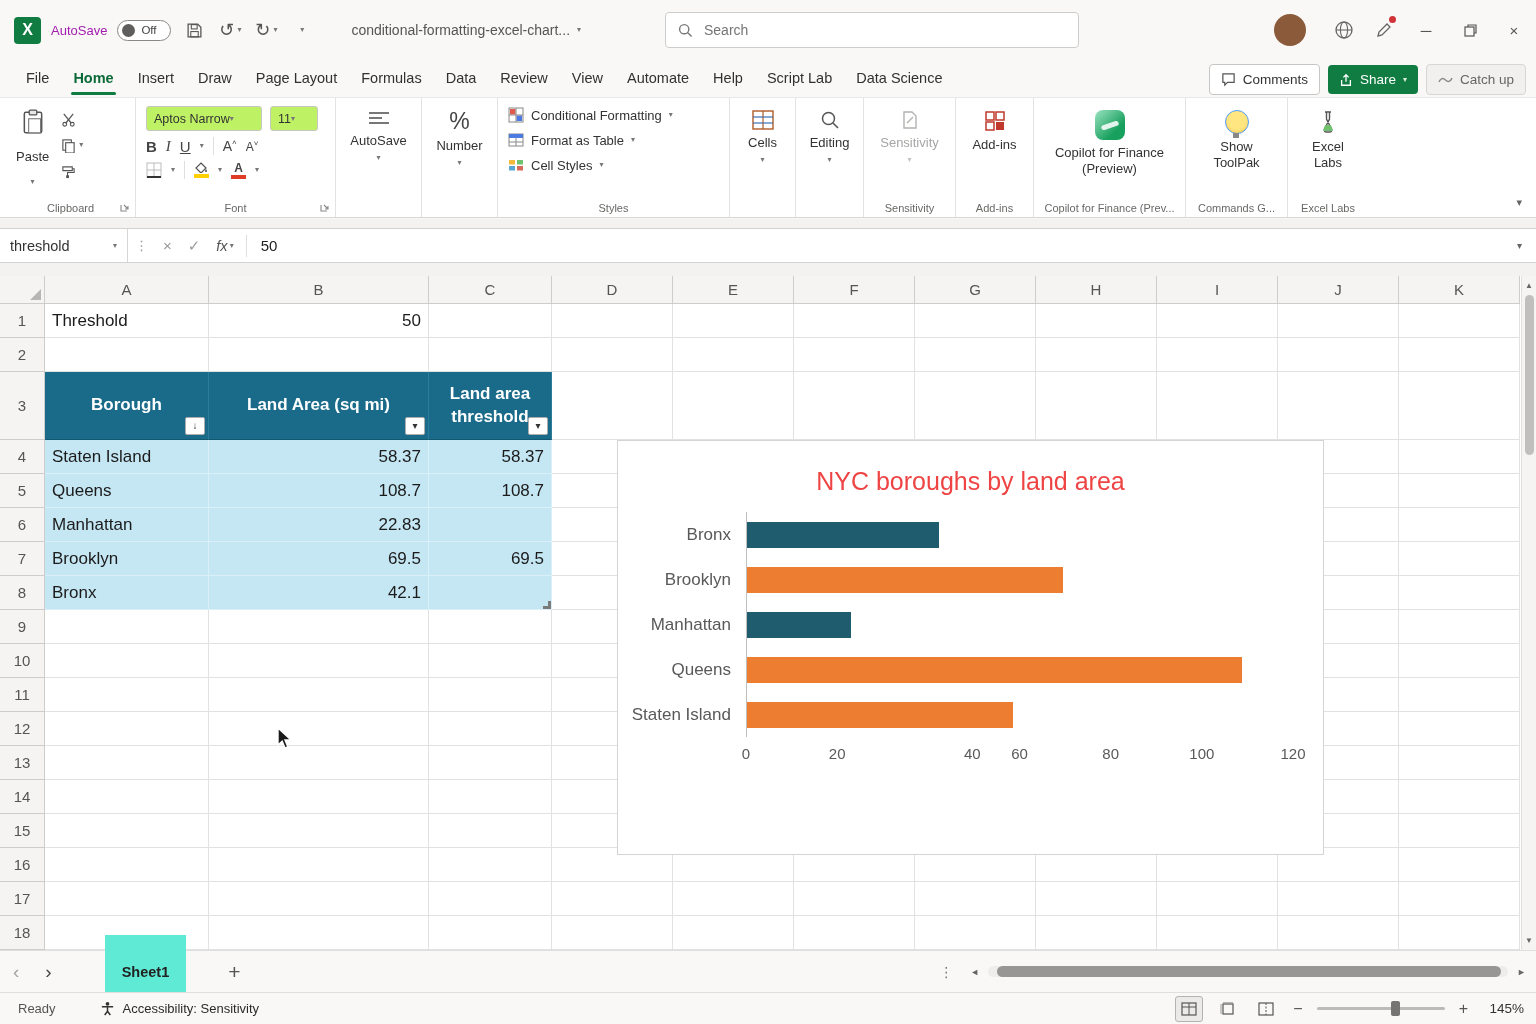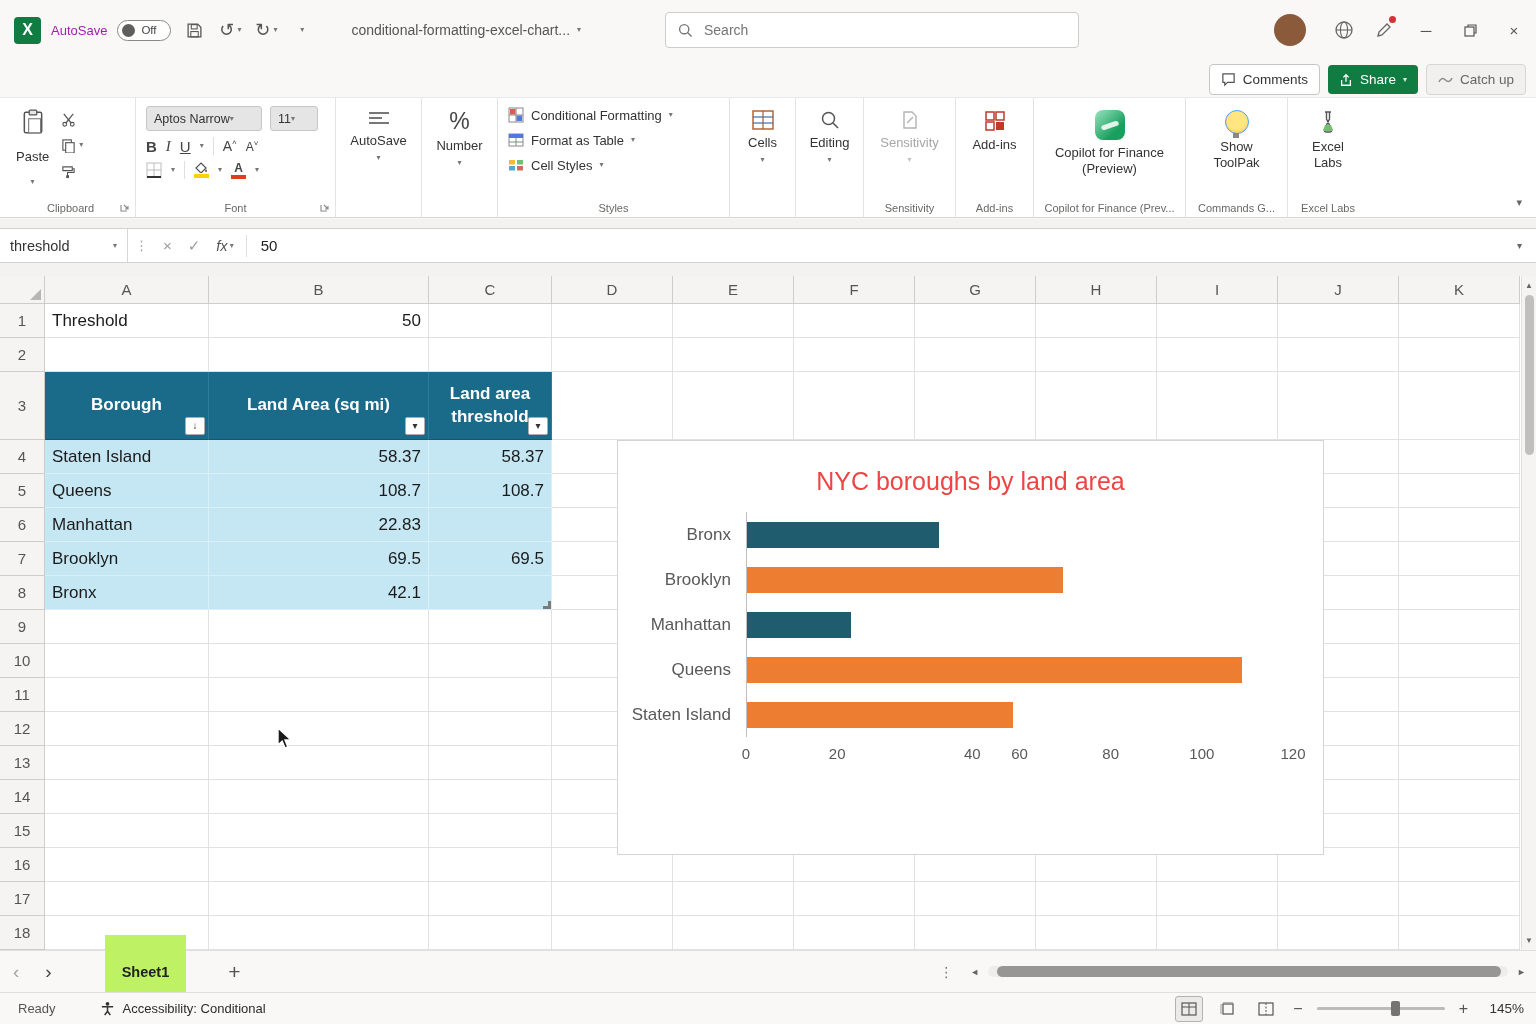--- a/index.html
+++ b/index.html
@@ -42,21 +42,21 @@
   .rgroup{position:relative;height:100%;border-right:1px solid #e5e3e1;flex:0 0 auto;box-sizing:border-box;}
   .rgroup-label{position:absolute;bottom:3px;left:0;right:0;text-align:center;font-size:11px;color:#6a6865;white-space:nowrap;overflow:hidden;}
   .launcher{position:absolute;bottom:5px;right:5px;}
   .bigbtn{display:flex;flex-direction:column;align-items:center;justify-content:flex-start;padding-top:12px;gap:5px;height:100%;font-size:13px;color:#333;box-sizing:border-box;text-align:center;line-height:1.2;}
   .clip-row{display:flex;padding:8px 6px 0 10px;gap:12px;}
   .paste-btn{display:flex;flex-direction:column;align-items:center;gap:14px;font-size:13px;color:#333;padding-top:3px;}
   .clip-mini{display:flex;flex-direction:column;gap:8px;padding-top:4px;}
   .mini-ico{display:flex;align-items:center;gap:3px;color:#555;font-size:14px;height:18px;}
   .font-grid{display:flex;flex-direction:column;padding:8px 8px 0 10px;gap:6px;}
   .fnt-row1{display:flex;gap:8px;}
-  .selbox{border:1px solid #c8c6c4;border-radius:3px;height:25px;display:flex;align-items:center;justify-content:flex-start;padding:0 7px;font-size:12.5px;color:#333;box-sizing:border-box;background:#e5e5e5;}
+  .selbox{border:1px solid #c8c6c4;border-radius:3px;height:25px;display:flex;align-items:center;justify-content:flex-start;padding:0 7px;font-size:12.5px;color:#333;box-sizing:border-box;background:#bef264;}
   .fnt-row2,.fnt-row3{display:flex;align-items:center;gap:9px;color:#444;}
   .fmt-b{font-weight:700;font-size:15px;}
   .fmt-i{font-style:italic;font-family:"Liberation Serif",serif;font-size:15px;}
   .fmt-u{text-decoration:underline;font-size:15px;}
   .vdiv{width:1px;height:18px;background:#e1dfdd;}
   .colorbar{display:flex;flex-direction:column;align-items:center;line-height:1;gap:1px;}
   .bar-y{width:15px;height:4px;background:#ffd100;}
   .bar-r{width:15px;height:4px;background:#e03b24;}
   .styles-col{display:flex;flex-direction:column;padding:9px 6px 0 10px;gap:9px;}
   .style-item{display:flex;align-items:center;gap:7px;font-size:13px;color:#333;}
@@ -105,21 +105,21 @@
   .c-bar{height:26px;}
   .chart-xaxis{position:relative;height:28px;margin-left:128px;margin-right:30px;font-size:15px;color:#595959;}
   .c-tick{position:absolute;transform:translateX(-50%);top:8px;}
   .chart-xlabel{margin-left:128px;margin-right:30px;text-align:center;font-size:17.5px;color:#595959;margin-top:8px;}
 
   
   .sheetbar{position:absolute;top:950px;left:0;width:100%;height:42px;background:#f9f8f7;border-top:1px solid #e1dfdd;display:flex;align-items:center;box-sizing:border-box;}
   .nav-arrow{font-size:19px;padding:0 13px;line-height:1;}
   .nav-prev{color:#a5a3a1;}
   .nav-next{color:#444;}
-  .sheet-tab{margin-left:40px;height:41px;display:flex;align-items:center;padding:16px 17px;font-size:14.5px;font-weight:700;color:#222;position:relative;background:#bef264;}
+  .sheet-tab{margin-left:40px;height:41px;display:flex;align-items:center;padding:16px 17px;font-size:14.5px;font-weight:700;color:#222;position:relative;background:#5eead4;}
   .sheet-tab::after{content:"";position:absolute;left:8px;right:8px;bottom:0;height:3px;background:#107C41;}
   .add-sheet{margin-left:42px;font-size:21px;color:#555;}
   .sb-right{position:absolute;right:10px;display:flex;align-items:center;gap:9px;}
   .sb-dots{color:#777;font-size:14px;margin-right:8px;}
   .hs-arrow{font-size:9px;color:#666;}
   .hs-track{width:520px;height:11px;background:#efedec;border-radius:6px;position:relative;}
   .hs-thumb{position:absolute;left:9px;right:7px;top:0;height:11px;background:#989694;border-radius:6px;}
 
   
   .statusbar{position:absolute;top:992px;left:0;width:100%;height:32px;background:#f9f8f7;border-top:1px solid #e1dfdd;display:flex;align-items:center;font-size:13px;color:#555;box-sizing:border-box;}
@@ -192,20 +192,35 @@
         <svg width="13" height="13" viewBox="0 0 13 13">
             <rect x="1" y="3" width="9" height="9" fill="none" stroke="#555" stroke-width="1.2"></rect>
             <path d="M4 3 V1 h8 v8 h-2" fill="none" stroke="#555" stroke-width="1.2"></path>
           </svg>
       </div>
       <div class="win-btn">×</div>
     </div>
   </div>
 
   <div class="menubar">
+    <div class="menu-tabs" id="menu-tabs">
+        <div class="menu-tab">File</div>
+        <div class="menu-tab active">Home</div>
+        <div class="menu-tab">Insert</div>
+        <div class="menu-tab">Draw</div>
+        <div class="menu-tab">Page Layout</div>
+        <div class="menu-tab">Formulas</div>
+        <div class="menu-tab">Data</div>
+        <div class="menu-tab">Review</div>
+        <div class="menu-tab">View</div>
+        <div class="menu-tab">Automate</div>
+        <div class="menu-tab">Help</div>
+        <div class="menu-tab">Script Lab</div>
+        <div class="menu-tab">Data Science</div>
+      </div>
     <div class="menu-right">
       <div class="btn-comments">
         <svg width="15" height="15" viewBox="0 0 16 16">
             <path d="M2 2 h12 v9 H7 l-3 3 v-3 H2 Z" fill="none" stroke="#555" stroke-width="1.3"></path>
           </svg>
         <span>Comments</span>
       </div>
       <div class="btn-share">
         <svg width="14" height="14" viewBox="0 0 16 16">
             <path d="M8 10 V2 M5 5 l3-3 3 3" fill="none" stroke="#fff" stroke-width="1.5"></path>
@@ -782,21 +797,21 @@
     </div>
   </div>
 
   <div class="statusbar">
     <span class="sb-ready">Ready</span>
     <div class="sb-access">
       <svg width="15" height="15" viewBox="0 0 16 16">
           <circle cx="8" cy="3" r="2" fill="#333"></circle>
           <path d="M2 6 h12 M8 6 v5 M8 11 l-3 4 M8 11 l3 4" fill="none" stroke="#333" stroke-width="1.6"></path>
         </svg>
-      <span>Accessibility: Conditional</span>
+      <span>Accessibility: Sensitivity</span>
     </div>
     <div class="status-right">
       <div class="view-ico sel">
         <svg width="16" height="14" viewBox="0 0 16 14">
             <rect x="1" y="1" width="14" height="12" fill="none" stroke="#555" stroke-width="1.2"></rect>
             <line x1="1" y1="5" x2="15" y2="5" stroke="#555"></line>
             <line x1="8" y1="1" x2="8" y2="13" stroke="#555"></line>
           </svg>
       </div>
       <div class="view-ico">

